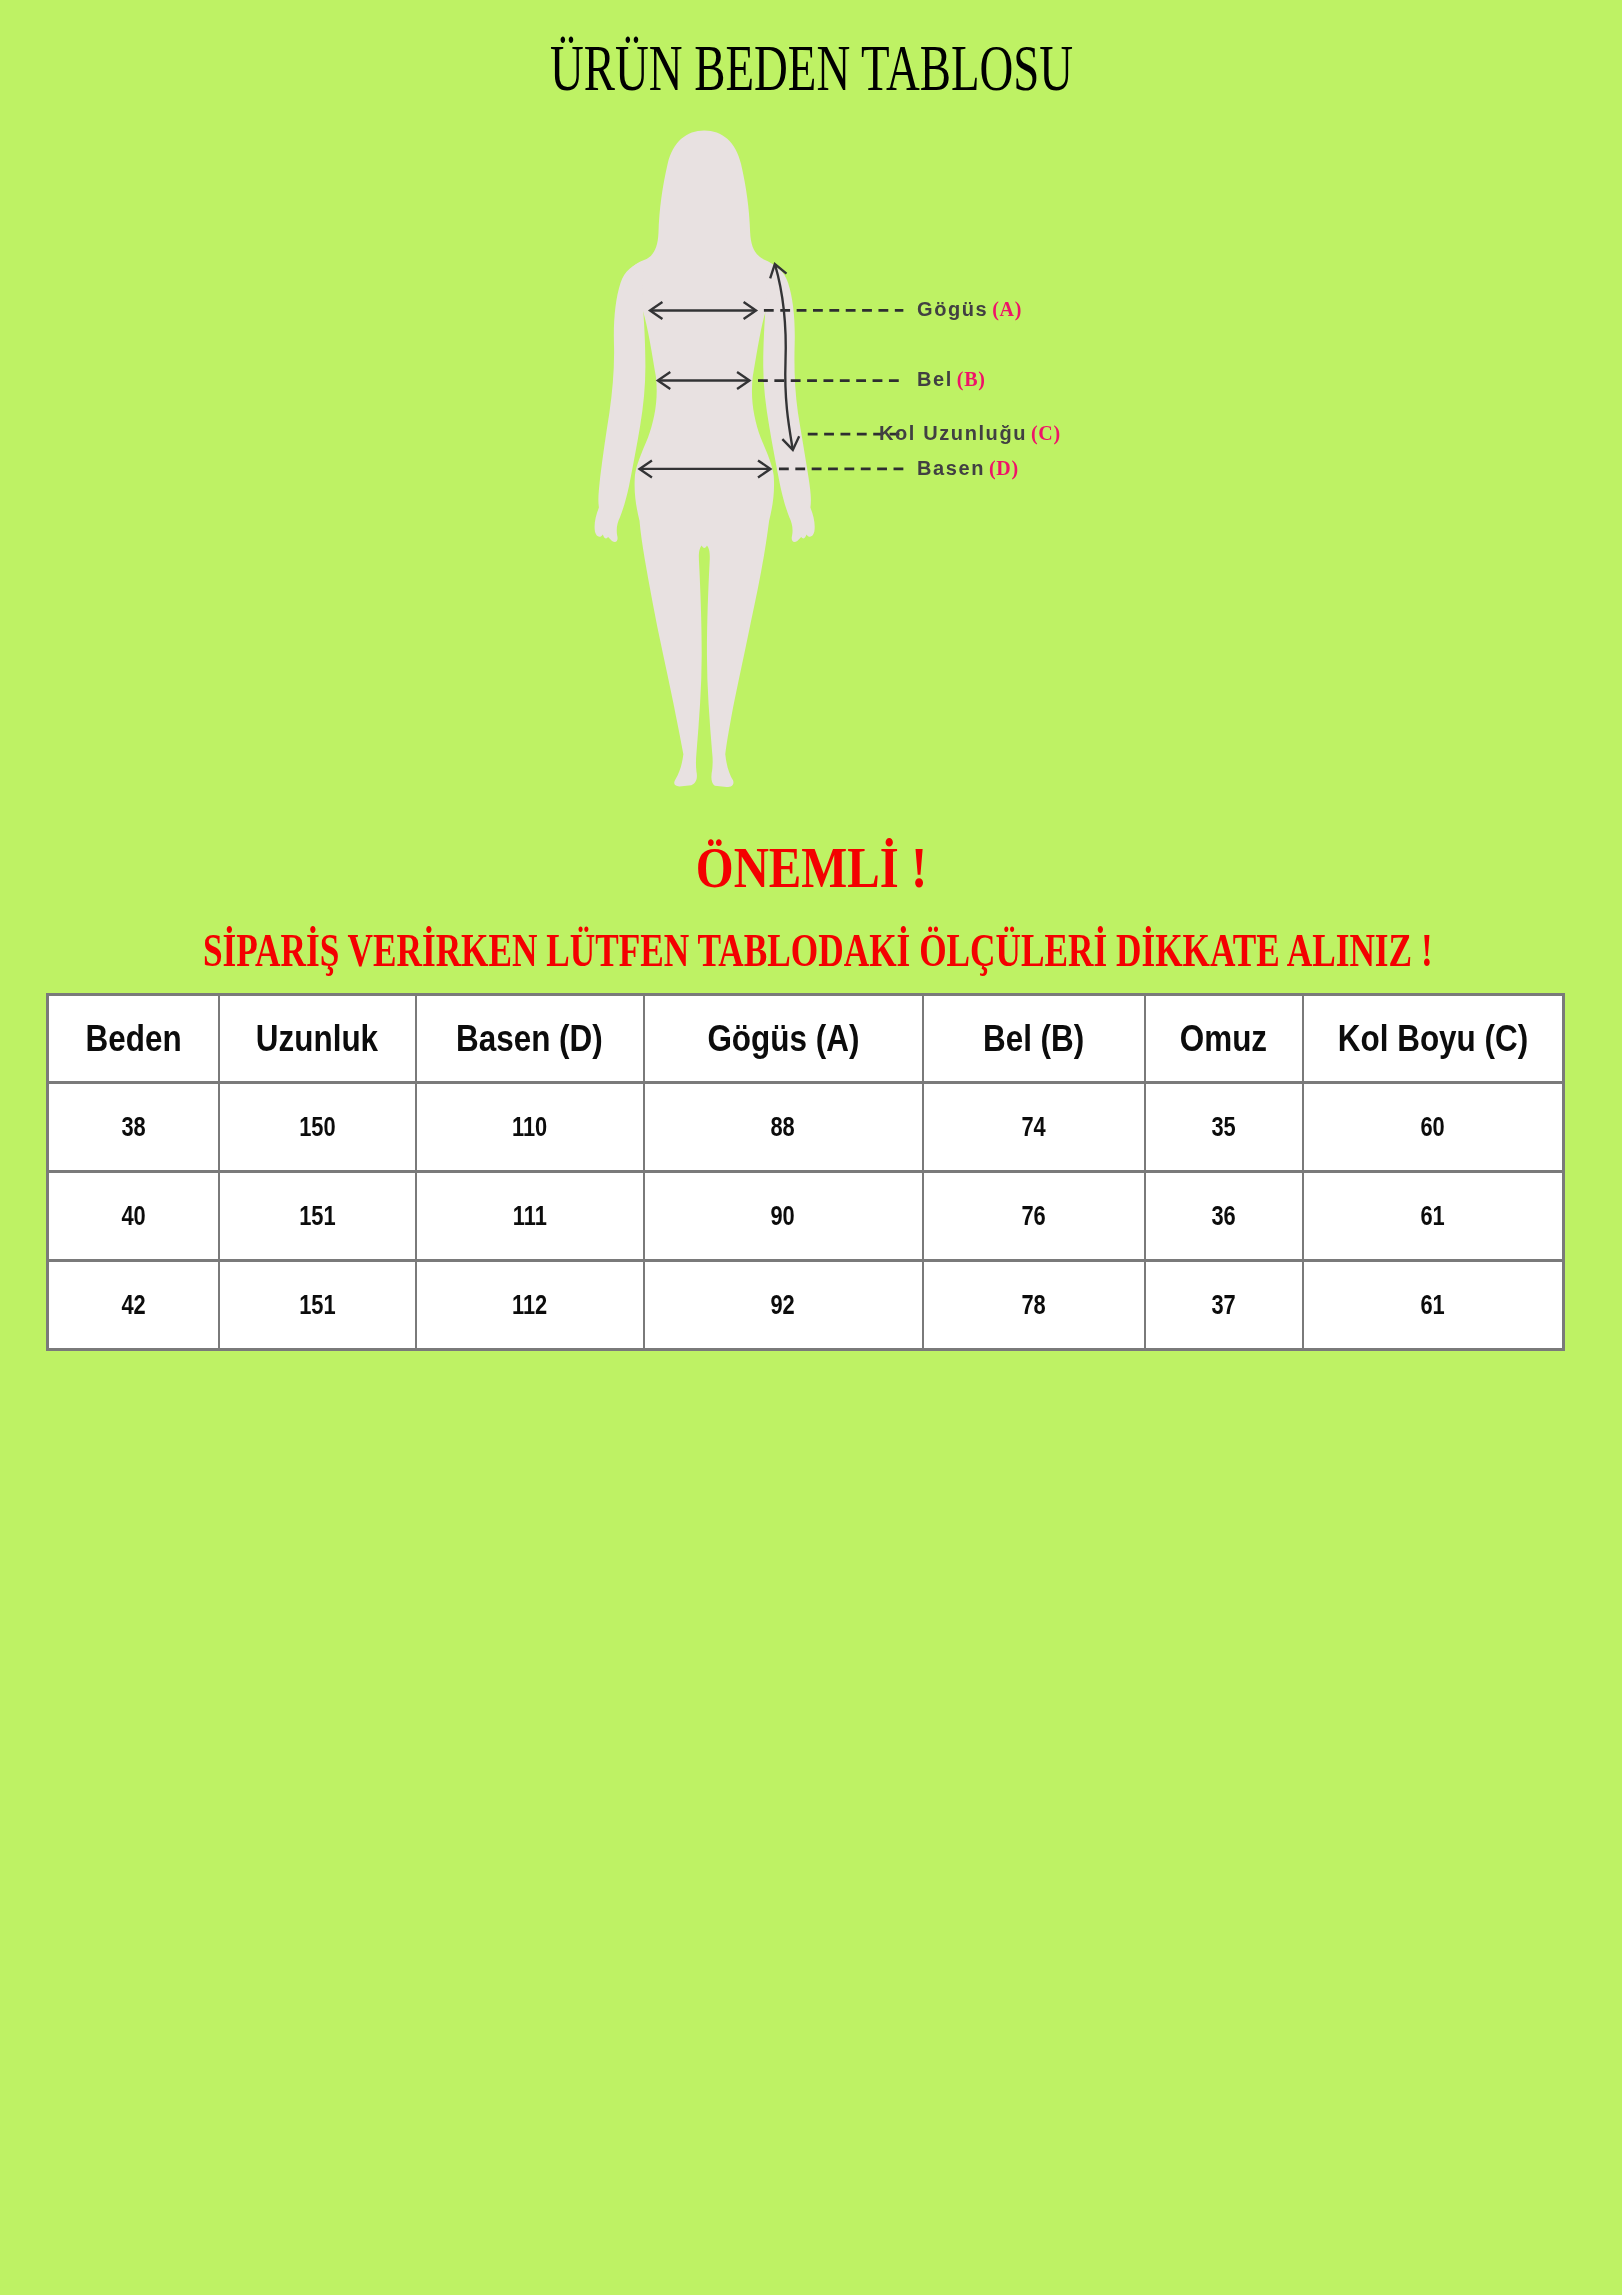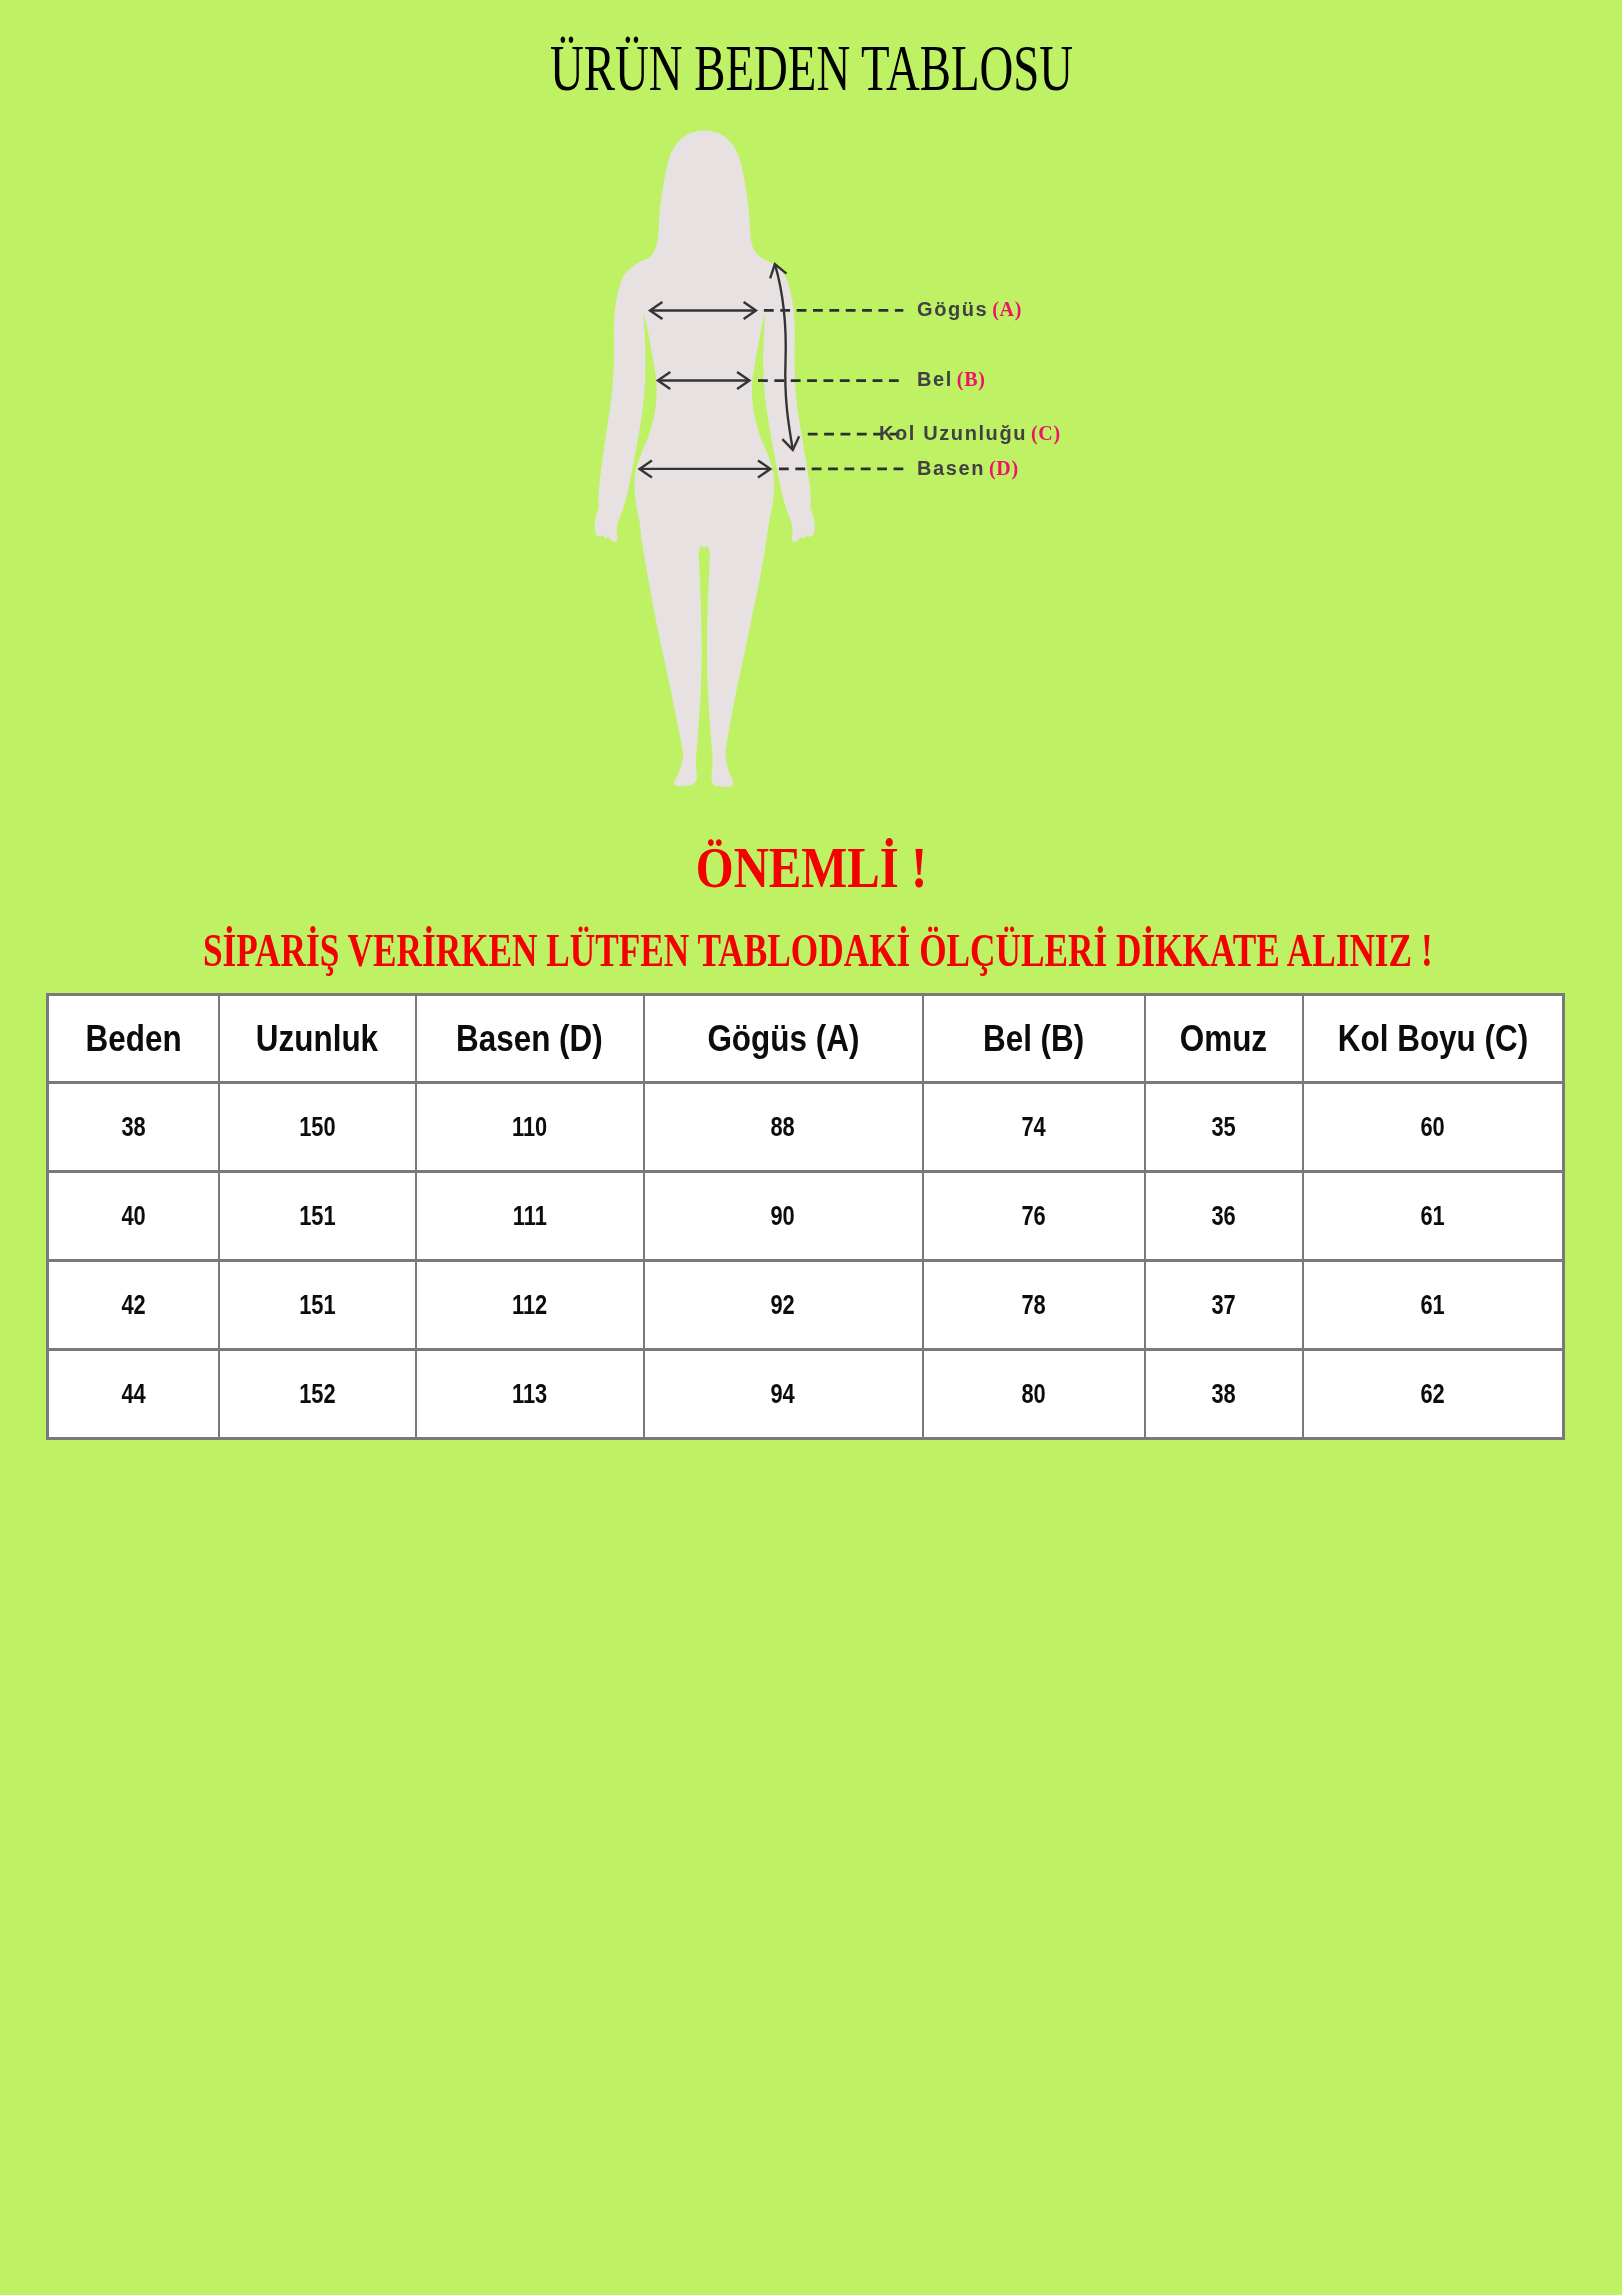--- a/index.html
+++ b/index.html
@@ -245,26 +245,17 @@
       </tr>
       <tr>
         <td><span class="condnum">42</span></td>
         <td><span class="condnum">151</span></td>
         <td><span class="condnum">112</span></td>
         <td><span class="condnum">92</span></td>
         <td><span class="condnum">78</span></td>
         <td><span class="condnum">37</span></td>
         <td><span class="condnum">61</span></td>
       </tr>
-      <tr>
-        <td><span class="condnum">44</span></td>
-        <td><span class="condnum">152</span></td>
-        <td><span class="condnum">113</span></td>
-        <td><span class="condnum">94</span></td>
-        <td><span class="condnum">80</span></td>
-        <td><span class="condnum">38</span></td>
-        <td><span class="condnum">62</span></td>
-      </tr>
     </tbody>
   </table>
 
 </div>
 
 
 </body></html>

